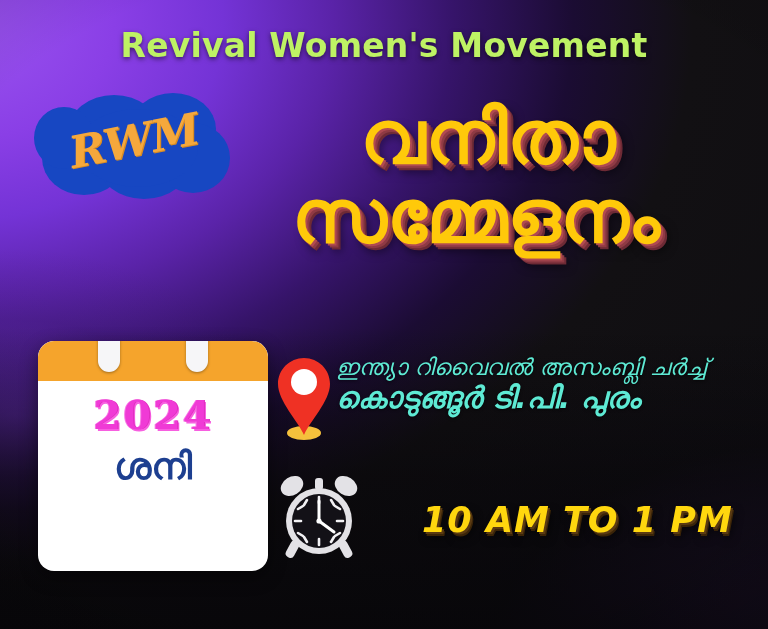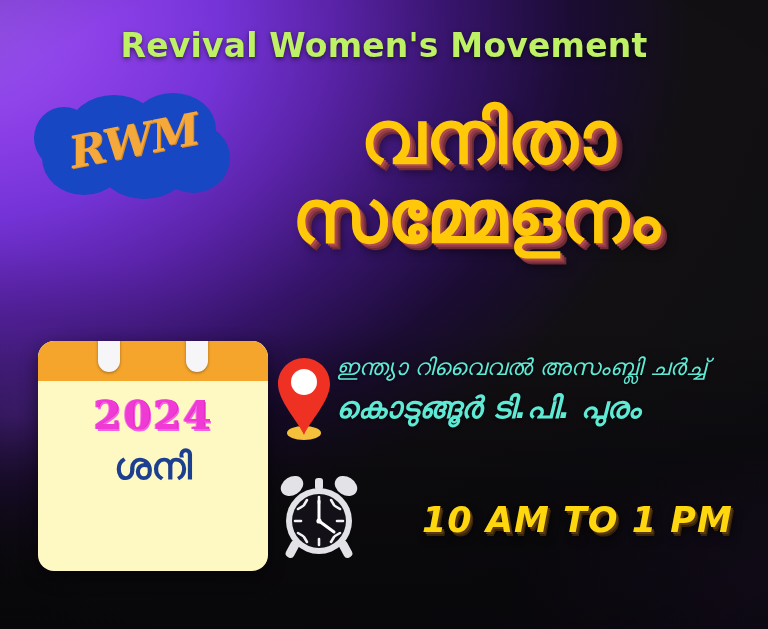--- a/index.html
+++ b/index.html
@@ -104,21 +104,21 @@
       7px 8px 10px rgba(0,0,0,0.5);
   }
   .headline .l1 { font-size:74px; display:block; }
   .headline .l2 { font-size:74px; display:block; margin-top:4px; margin-left:-24px; }
 
   
   .calendar {
     position:absolute;
     left:38px; top:341px;
     width:230px; height:230px;
-    background:#fef9c3;
+    background:#ffffff;
     border-radius:16px;
     box-shadow:0 6px 18px rgba(0,0,0,0.45);
     overflow:hidden;
   }
   .cal-head {
     height:40px;
     background:#f5a42c;
     border-radius:16px 16px 0 0;
   }
   .cal-ring {
@@ -178,21 +178,21 @@
     position:absolute;
     left:336px; top:355px;
     width:428px;
     color:#5eead4;
     font-family:"DejaVu Sans", sans-serif;
     line-height:1.12;
     text-shadow:0 1px 3px rgba(0,0,0,0.6);
     font-style:italic;
   }
   .venue .v1 { font-size:23px; font-weight:normal; display:block; white-space:nowrap; }
-  .venue .v2 { font-size:30px; font-weight:bold; display:block; margin-top:10px; white-space:nowrap; }
+  .venue .v2 { font-size:30px; font-weight:bold; display:block; margin-top:0; white-space:nowrap; }
 
   
   .clock {
     position:absolute;
     left:276px; top:470px;
     width:86px; height:92px;
   }
   .time {
     position:absolute;
     left:380px; top:500px;

